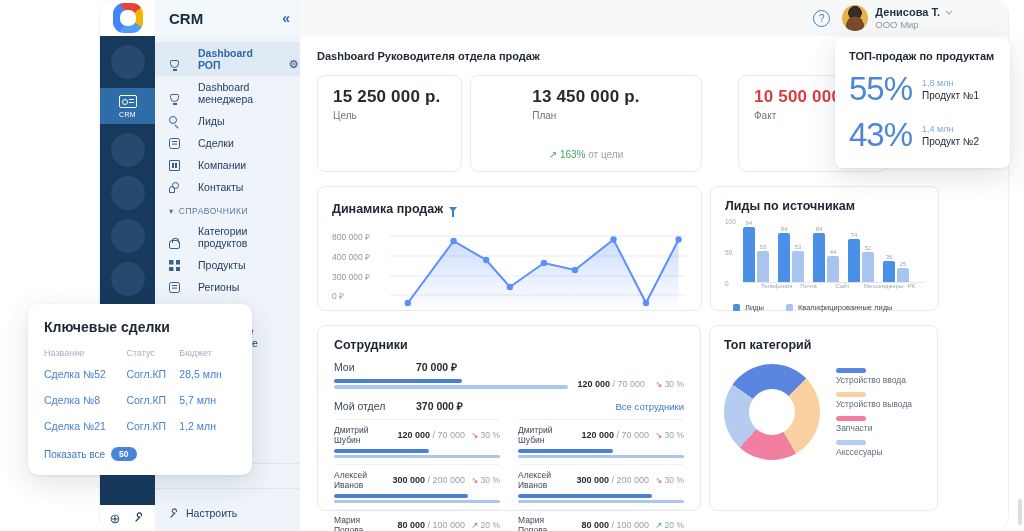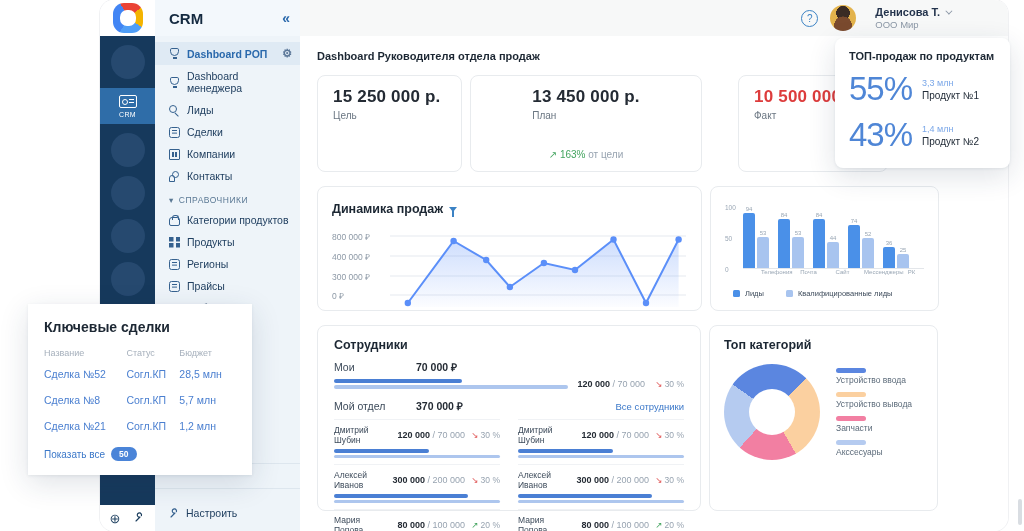--- a/index.html
+++ b/index.html
@@ -26,21 +26,21 @@
   .rail-active-label { color:#fff; font-size:7px; letter-spacing:.4px; }
   .rail-bottom { height:26px; background:#fff; display:flex; align-items:center; justify-content:center; gap:14px; color:#1c3e5e; font-size:13px; }
   .rail-bottom .wr { display:inline-block; transform:rotate(0deg); }
 
   
   .sidebar { width:145px; flex:0 0 145px; background:#eef4f9; display:flex; flex-direction:column; }
   .sb-head { height:36px; background:#f3f8fc; display:flex; align-items:center; justify-content:space-between; padding:0 10px 0 14px; }
   .sb-title { font-size:15px; font-weight:bold; color:#142a40; }
   .sb-collapse { color:#2a69ac; font-size:14px; font-weight:bold; cursor:pointer; }
   .nav { padding:6px 0 0; }
-  .nav-item { display:flex; align-items:center; gap:7px; padding:5px 8px 5px 14px; font-size:10.5px; color:#203f60; cursor:pointer; }
+  .nav-item { display:flex; align-items:flex-end; gap:18px; padding:5px 8px 5px 14px; font-size:10.5px; color:#203f60; cursor:pointer; }
   .nav-item.active { background:#dfeaf4; color:#2a69ac; font-weight:bold; }
   .nav-item .sp { flex:1; }
   .nav-gear { color:#5b7798; font-size:11px; }
   .nav-section { display:flex; align-items:center; gap:5px; padding:8px 8px 4px 14px; font-size:8.5px; letter-spacing:.5px; color:#5a7894; }
   .nic { width:11px; height:11px; flex:0 0 11px; position:relative; }
   .nic::before { content:""; position:absolute; inset:0; border:1.2px solid #35618f; border-radius:2.5px; }
   .nic-trophy::before { border-radius:2px 2px 5px 5px; inset:0 1px 3px 1px; }
   .nic-trophy::after { content:""; position:absolute; left:3.5px; bottom:0; width:4px; height:2px; background:#35618f; }
   .nic-search::before { inset:0 3px 3px 0; border-radius:50%; }
   .nic-search::after { content:""; position:absolute; right:1px; bottom:0; width:5px; height:1.4px; background:#35618f; transform:rotate(45deg); }
@@ -60,21 +60,21 @@
   .nic-bag::after { content:""; position:absolute; left:3px; top:0; width:5px; height:4px; border:1.1px solid #35618f; border-bottom:none; border-radius:3px 3px 0 0; }
   .sb-bottom { margin-top:auto; }
   .sb-div { border-top:1px solid #dde6ee; }
   .sb-config { display:flex; align-items:center; gap:6px; padding:8px 14px 12px; font-size:10.5px; color:#203f60; cursor:pointer; }
   .wrench-svg { width:11px; height:11px; }
 
   
   .main { flex:1; display:flex; flex-direction:column; background:#fff; min-width:0; }
   .topbar { height:36px; flex:0 0 36px; background:#f7f8f8; display:flex; align-items:center; justify-content:flex-end; gap:12px; padding-right:58px; }
   .help-ic { width:17px; height:17px; border:1.4px solid #3b82c4; border-radius:50%; color:#3b82c4; font-size:10px; display:flex; align-items:center; justify-content:center; cursor:pointer; }
-  .user-chip { display:flex; align-items:center; gap:19px; cursor:pointer; }
+  .user-chip { display:flex; align-items:center; gap:7px; cursor:pointer; }
   .avatar { width:26px; height:26px; border-radius:50%;
     background:
       radial-gradient(circle at 50% 78%, #7a4a2e 0 36%, transparent 37%),
       radial-gradient(circle at 50% 30%, #3a2b24 0 30%, transparent 31%),
       #e3b34c; }
   .user-name-row { display:flex; align-items:center; gap:5px; }
   .user-name { font-size:11px; color:#24344d; font-weight:bold; }
   .chev { width:5px; height:5px; border-right:1.4px solid #8b97a6; border-bottom:1.4px solid #8b97a6; transform:rotate(45deg) translateY(-2px); }
   .user-company { font-size:9.5px; color:#8b97a6; margin-top:1px; }
 
@@ -143,21 +143,21 @@
   .donut-card { width:229px; height:186px; padding:12px 14px; }
   .donut-flex { display:flex; align-items:center; gap:16px; margin-top:12px; }
   .donut { width:96px; height:96px; border-radius:50%; position:relative; flex:0 0 96px; }
   .donut::after { content:""; position:absolute; inset:25px; background:#fff; border-radius:50%; }
   .donut-legend { display:flex; flex-direction:column; gap:7px; }
   .dleg-item { display:flex; flex-direction:column; gap:2px; }
   .dleg-bar { width:30px; height:5px; border-radius:3px; }
   .dleg-label { font-size:8.5px; color:#5c6b7a; }
 
   
-  .deals-popup { position:absolute; left:28px; top:304px; width:224px; background:#fff; border-radius:0;
+  .deals-popup { position:absolute; left:28px; top:304px; width:224px; background:#fff; border-radius:10px;
     box-shadow:0 8px 28px rgba(30,50,80,.14), 0 1px 3px rgba(30,50,80,.08); padding:15px 16px 14px; z-index:30; }
   .deals-title { font-size:14px; font-weight:bold; color:#1c2733; }
   .deals-table { width:100%; margin-top:10px; border-collapse:collapse; }
   .deals-table th { font-size:9px; color:#a6b0bc; font-weight:normal; text-align:left; padding:3px 0; }
   .deals-table td { font-size:10.5px; color:#4a7fd0; padding:7px 0; }
   .deals-footer { display:flex; align-items:center; gap:6px; margin-top:8px; cursor:pointer; }
   .deals-showall { font-size:10px; color:#3b78c9; }
   .deals-badge { background:#4a84d8; color:#fff; font-size:8.5px; font-weight:bold; border-radius:9px; padding:2px 8px; }
 
   .top-popup { position:absolute; left:835px; top:38px; width:175px; background:#fff; border-radius:8px;
@@ -342,20 +342,21 @@
                   <circle cx="153.9" cy="42.0" r="3.2" fill="#5b8ff9"></circle>
                   <circle cx="185.0" cy="49.0" r="3.2" fill="#5b8ff9"></circle>
                   <circle cx="223.5" cy="18.5" r="3.2" fill="#5b8ff9"></circle>
                   <circle cx="256.0" cy="82.0" r="3.2" fill="#5b8ff9"></circle>
                   <circle cx="288.6" cy="18.5" r="3.2" fill="#5b8ff9"></circle>
                 </svg>
             </div>
           </div>
 
           <div class="card chart-card-bar">
+            <div class="card-title">Лиды по источникам</div>
             <div class="bar-area">
               <div class="bar-ytick" style="top:2px;">100</div>
               <div class="bar-ytick" style="top:33px;">50</div>
               <div class="bar-ytick" style="top:64px;">0</div>
               <div class="bar-groups" id="bar-groups">
                   <div class="bar-pair">
                     <div class="bar-col">
                       <div class="bar-val">94</div>
                       <div class="bar" style="height: 54.52px; background: rgb(74, 144, 232);"></div>
                     </div>
@@ -581,21 +582,21 @@
       <span class="deals-showall">Показать все</span>
       <span class="deals-badge">50</span>
     </div>
   </div>
 
   <div class="top-popup">
     <div class="top-title">ТОП-продаж по продуктам</div>
     <div class="top-row">
       <span class="top-pct">55%</span>
       <span class="top-right">
-        <span class="top-amount">3,3 млн</span>
+        <span class="top-amount">1,8 млн</span>
         <span class="top-name">Продукт №1</span>
       </span>
     </div>
     <div class="top-row">
       <span class="top-pct">43%</span>
       <span class="top-right">
         <span class="top-amount">1,4 млн</span>
         <span class="top-name">Продукт №2</span>
       </span>
     </div>

